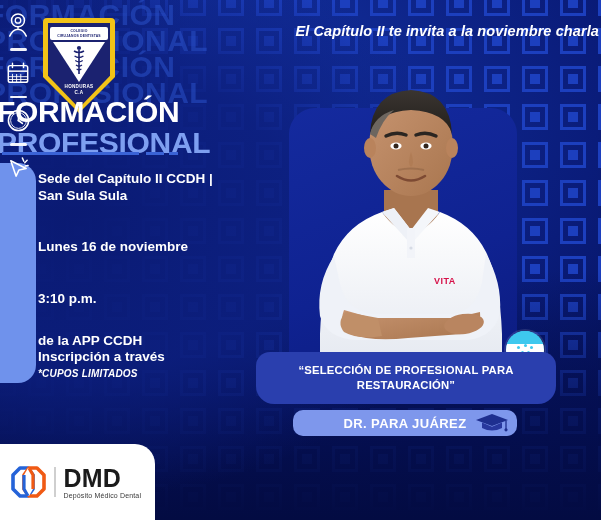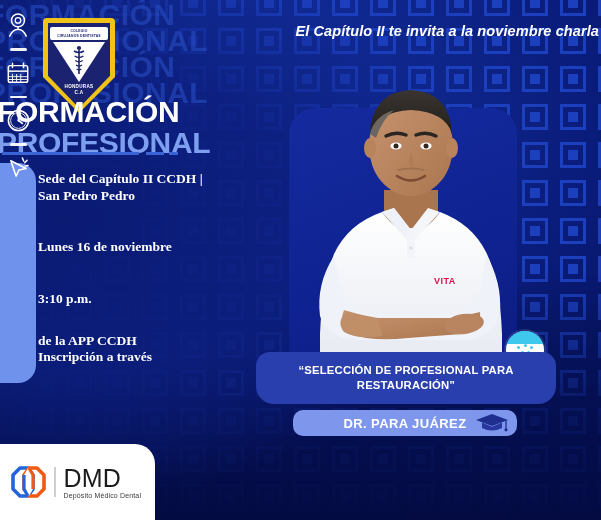--- a/index.html
+++ b/index.html
@@ -113,21 +113,21 @@
     position:absolute; left:0; top:0; width:36px; height:220px;
     display:flex; flex-direction:column; align-items:center;
     padding:9px 0 6px 0;
   }
   .rail-icon { width:30px; height:32px; display:flex; align-items:center; justify-content:center; }
   .rail-div { width:17px; height:2.5px; background:#ffffff; border-radius:2px; margin:7px 0 6px 0; opacity:.95; }
   .rail-sp { flex:1; }
 
   
   .info { position:absolute; left:38px; top:170px; width:230px; }
-  .info-row { color:#ffffff;font-family:Liberation Serif, serif; }
+  .info-row { color:#ffffff; }
   .r1 { position:absolute; left:0; top:0;  font-size:13.5px; font-weight:700; line-height:17px; }
   .r2 { position:absolute; left:0; top:68px; font-size:13.5px; font-weight:700; line-height:17px; }
   .r3 { position:absolute; left:0; top:120px; font-size:13.5px; font-weight:700; line-height:17px; }
   .r4 { position:absolute; left:0; top:163px; font-size:13.5px; font-weight:700; line-height:16px; }
   .r4 .note { font-size:10px; font-style:italic; font-weight:700; letter-spacing:.2px; display:block; margin-top:1px; }
 
   
   .photo-backdrop {
     position:absolute; left:289px; top:108px;
     width:228px; height:290px;
@@ -181,21 +181,21 @@
     position:absolute; left:0; top:444px;
     width:155px; height:76px;
     background:#ffffff;
     border-radius:0 20px 0 0;
     display:flex; align-items:center;
     padding-left:8px;
   }
   .dmd-mark { width:40px; height:36px; flex:0 0 auto; }
   .dmd-sep { width:1.5px; height:30px; background:#cfcfcf; margin:0 8px 0 6px; }
   .dmd-text { display:flex; flex-direction:column; }
-  .dmd-text .big { font-size:25px; font-weight:400; color:#1b1b1b; letter-spacing:.2px; line-height:25px; }
+  .dmd-text .big { font-size:25px; font-weight:700; color:#1b1b1b; letter-spacing:.2px; line-height:25px; }
   .dmd-text .small { font-size:7px; font-weight:400; color:#3a3a3a; letter-spacing:.15px; margin-top:1px; }
 </style>
 </head>
 <body>
 
 <div class="flyer">
 
   <div class="sq-layer" id="sqlayer">
       <div class="sq" style="left: -10px; top: -10px; width: 26px; height: 26px;">
         <i></i>
@@ -1019,31 +1019,32 @@
         <path d="M5 6 L21 14 L13.5 15.5 L10.5 22 Z" fill="none" stroke="#fff" stroke-width="1.6" stroke-linejoin="round"></path>
         <path d="M17 3 L18.5 6.5 M22 5.5 L19.5 8 M23 11 L20 11.5" stroke="#fff" stroke-width="1.5" stroke-linecap="round"></path>
       </svg>
     </div>
     <div class="rail-sp"></div>
   </div>
 
   <div class="info">
     <div class="info-row r1">
       <div>Sede del  Capítulo II CCDH  |</div>
-      <div>San Pedro Pedro</div>
+      <div>San Sula Sula</div>
     </div>
     <div class="info-row r2">
       <div>Lunes 16 de noviembre</div>
     </div>
     <div class="info-row r3">
       <div>3:10 p.m.</div>
     </div>
     <div class="info-row r4">
       <div>de la APP CCDH</div>
       <div>Inscripción a través</div>
+      <span class="note">*CUPOS LIMITADOS</span>
     </div>
   </div>
 
   <div class="flag-badge">
     <div class="stripe-top"></div>
     <div class="stripe-mid"></div>
     <div class="stripe-bot"></div>
     <div class="star" style="left:11px; top:15px;"></div>
     <div class="star" style="left:17.5px; top:13px;"></div>
     <div class="star" style="left:24px; top:15px;"></div>

